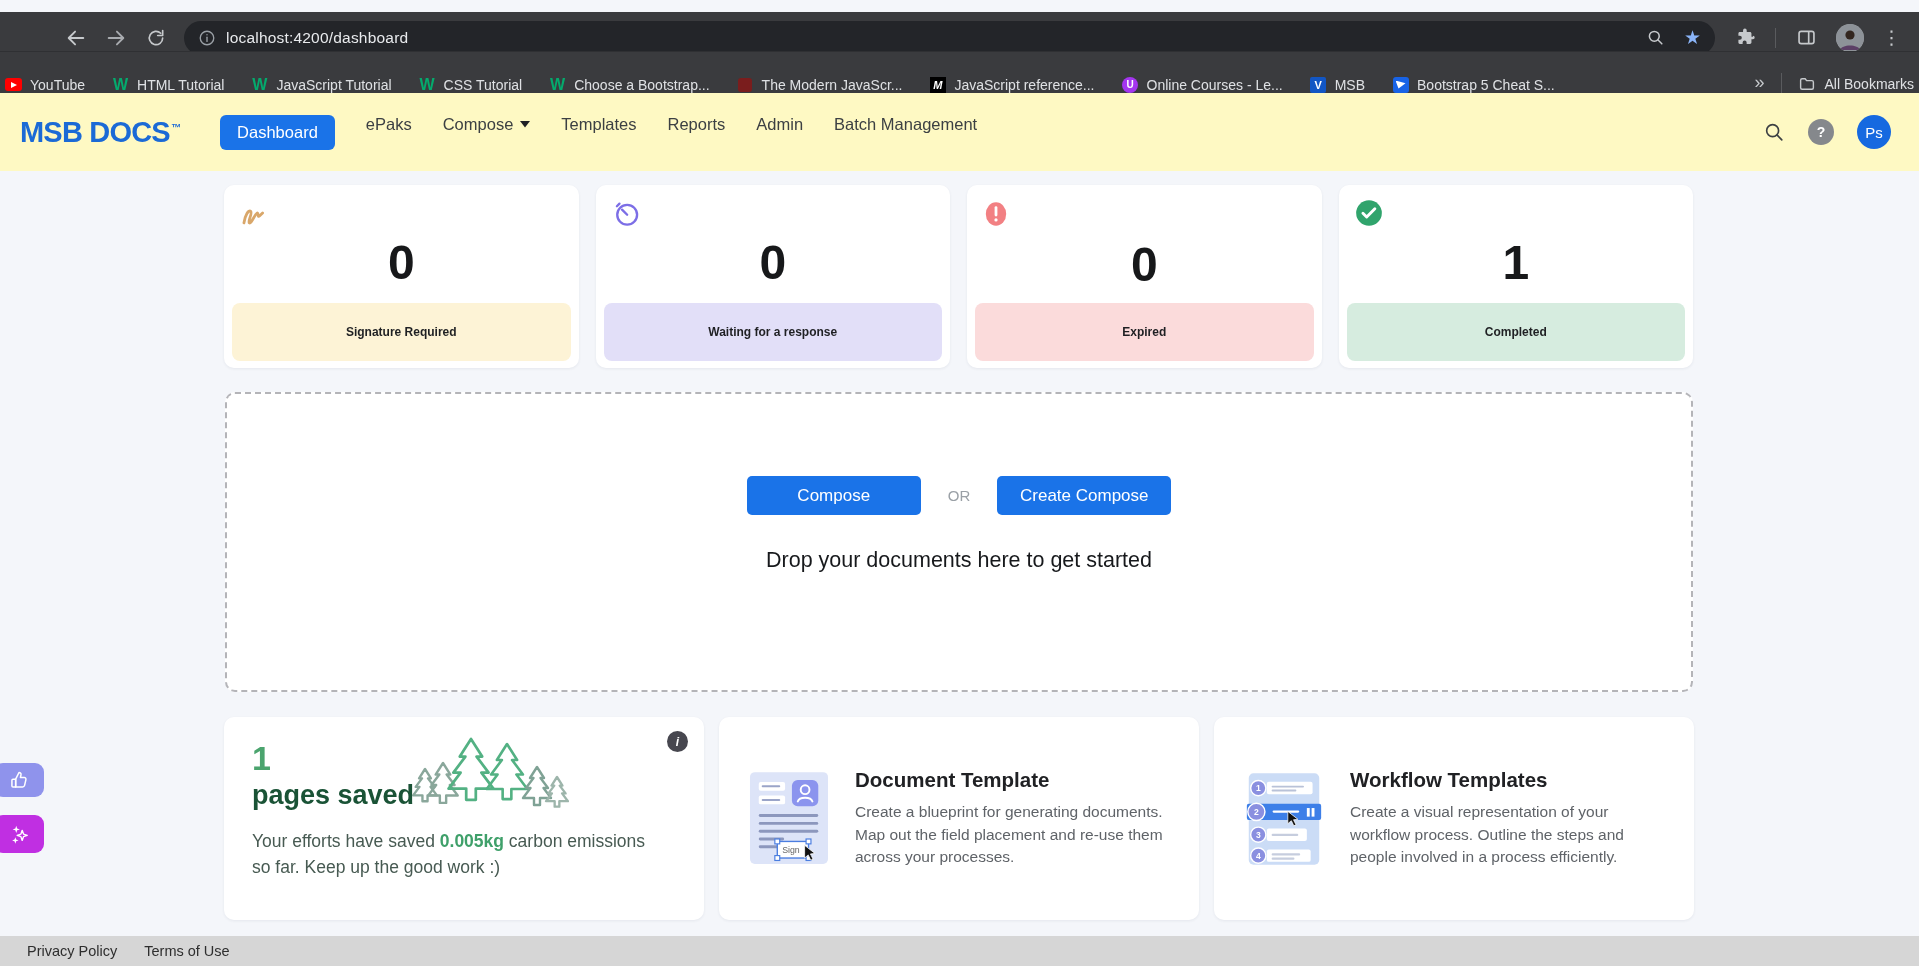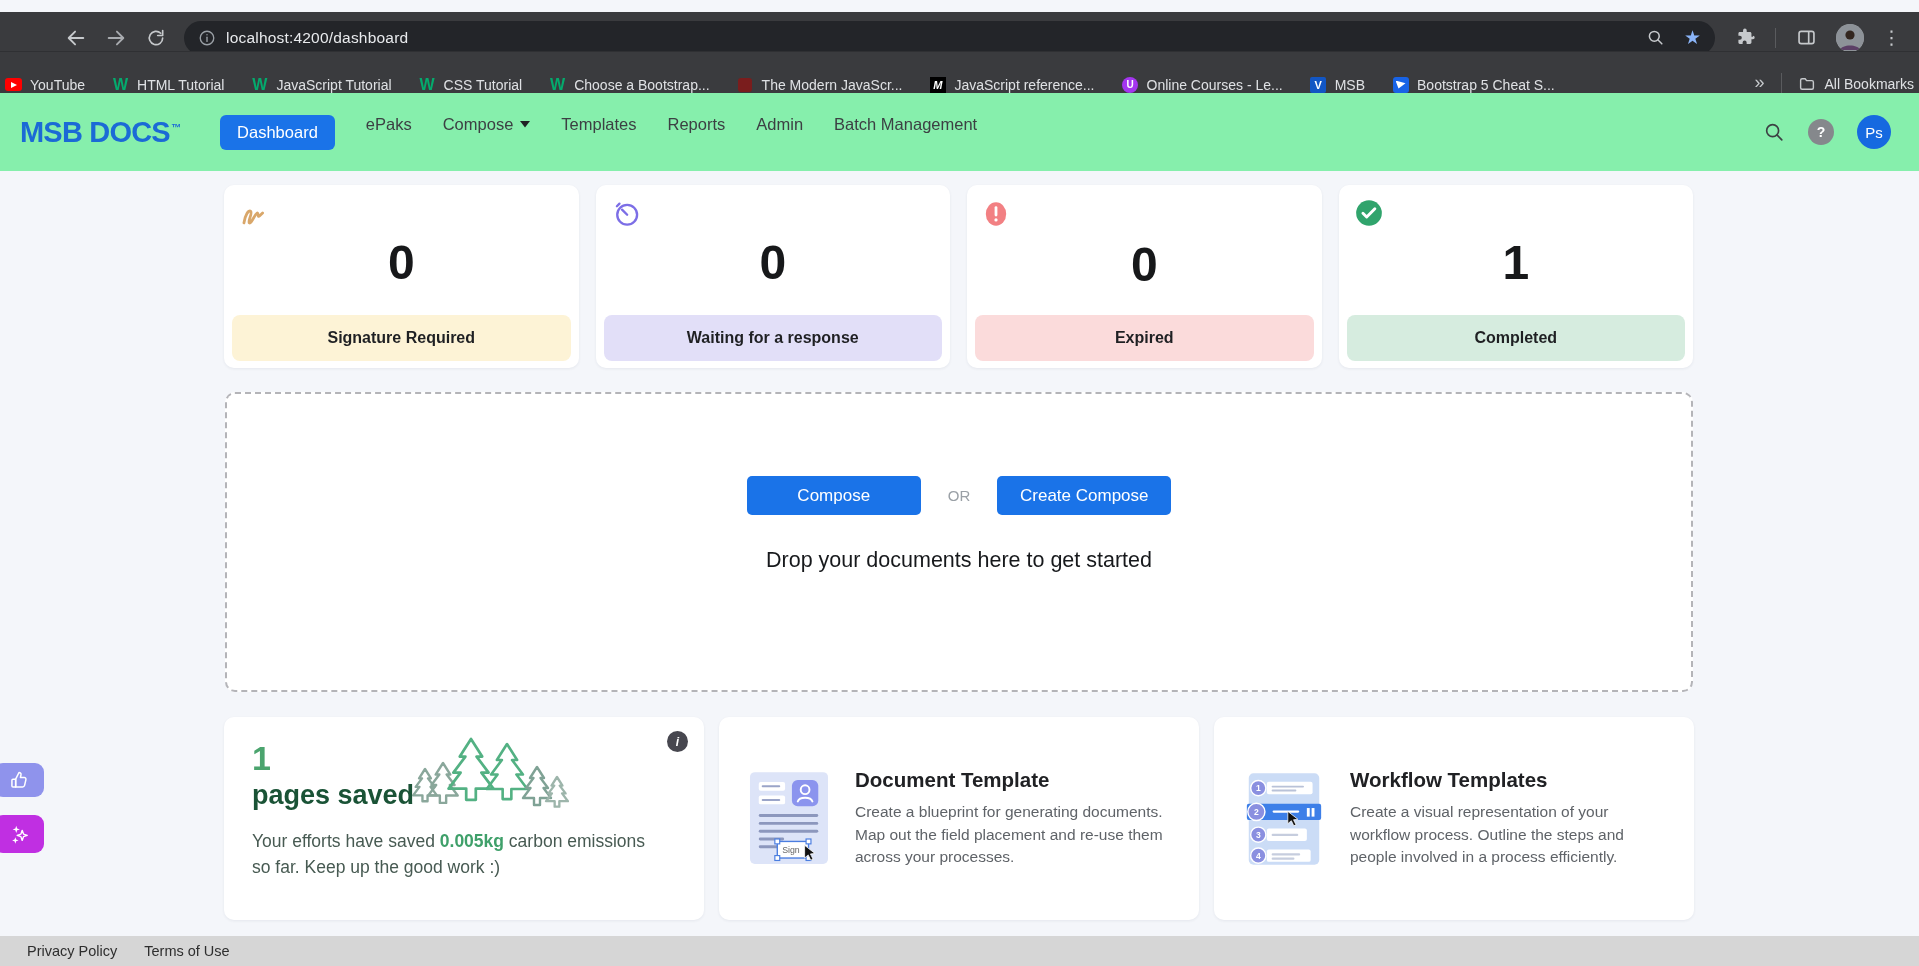--- a/index.html
+++ b/index.html
@@ -48,21 +48,21 @@
   .fav-msb { width:16px; height:16px; background:#1256c4; color:#fff; border-radius:2px; font-size:11px; display:flex; align-items:center; justify-content:center; }
   .fav-bs { width:16px; height:16px; background:#1863e6; border-radius:3px; position:relative; }
   .fav-bs:before { content:""; position:absolute; left:3px; top:4px; width:10px; height:8px; background:#fff; clip-path:polygon(0 0, 100% 35%, 30% 100%); }
   .bm-spacer { flex:1; }
   .bm-chevrons { color:#c6c9cc; font-size:18px; margin-right:16px; cursor:pointer; }
   .bm-div { width:1px; height:20px; background:#5a5b5e; margin-right:16px; }
   .bm-all { display:flex; align-items:center; gap:9px; cursor:pointer; }
 
   
   .appnav {
-    position:absolute; top:93px; left:0; right:0; height:78px; background:#86efac;
+    position:absolute; top:93px; left:0; right:0; height:78px; background:#fef9c3;
     display:flex; align-items:center; box-shadow:0 1px 0 rgba(0,0,0,.04);
   }
   .logo { margin-left:20px; font-size:29px; font-weight:800; color:#1b6ad6; letter-spacing:-.8px; cursor:pointer; }
   .logo sup { font-size:10px; font-weight:700; margin-left:1px; }
   .navitems { display:flex; align-items:flex-start; margin-left:40px; gap:31px; font-size:16.5px; color:#3c4043; }
   .navitem { cursor:pointer; display:flex; align-items:center; gap:7px; }
   .navitem.active { background:#1a73e8; color:#fff; padding:8px 17px; border-radius:6px; font-weight:500; }
   .nav-right { margin-left:auto; display:flex; align-items:center; gap:23px; margin-right:28px; }
   .help-circle { width:26px; height:26px; border-radius:50%; background:#85888c; color:#fff; font-size:14px; font-weight:700; display:flex; align-items:center; justify-content:center; cursor:pointer; }
   .ps-avatar { width:34px; height:34px; border-radius:50%; background:#1669e0; color:#fff; font-size:15px; font-weight:500; display:flex; align-items:center; justify-content:center; cursor:pointer; }
@@ -70,22 +70,22 @@
   
   .content { position:absolute; top:171px; bottom:30px; left:0; right:0; background:#f4f6fa; }
 
   .stats { position:absolute; top:14px; left:224px; width:1469px; display:flex; gap:17px; }
   .stat-card {
     flex:1; height:183px; background:#fff; border-radius:10px; position:relative;
     padding:14px 16px; box-shadow:0 1px 3px rgba(30,40,70,.07); cursor:pointer;
   }
   .stat-num { text-align:center; font-size:48px; font-weight:600; color:#17181a; margin-top:8px; line-height:1; }
   .stat-band {
-    position:absolute; left:8px; right:8px; bottom:7px; height:46px; border-radius:8px;
-    display:flex; align-items:center; justify-content:center; font-size:16px; font-weight:700; color:#1f2023;
+    position:absolute; left:8px; right:8px; bottom:7px; height:58px; border-radius:8px;
+    display:flex; align-items:center; justify-content:center; font-size:12px; font-weight:700; color:#1f2023;
   }
   .band-yellow { background:#fdf3d6; } .band-purple { background:#e2dff8; }
   .band-pink { background:#fbdbdb; } .band-green { background:#d6ecdf; }
 
   .dropzone {
     position:absolute; top:221px; left:225px; width:1468px; height:300px;
     background:#fff; border:2px dashed #b4b4b8; border-radius:10px; text-align:center;
   }
   .dz-buttons { margin-top:82px; display:flex; justify-content:center; align-items:center; }
   .btn-primary {

